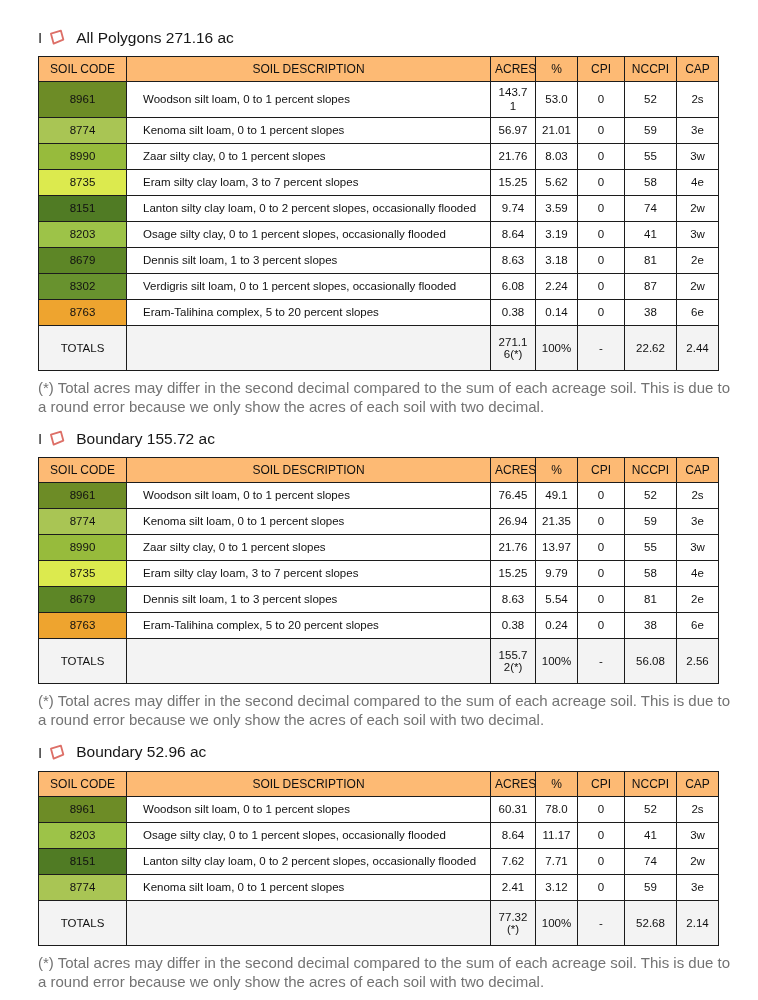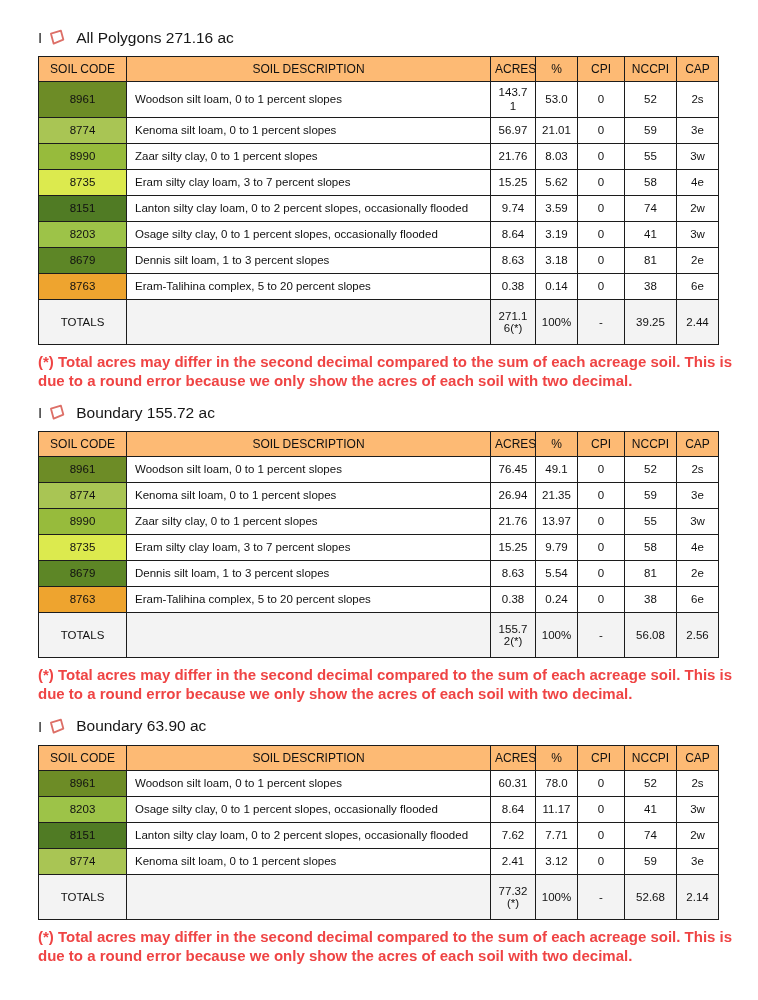--- a/index.html
+++ b/index.html
@@ -67,36 +67,35 @@
   thead th {
     background: #fdba74;
     font-weight: 400;
     font-size: 12px;
     height: 18px;
   }
   tr.data-row { height: 26px; }
   tr.data-row td { line-height: 1.25; }
   td.desc {
     text-align: left;
-    padding-left: 8px;
+    padding-left: 16px;
     padding-right: 6px;
   }
   td.acres { word-break: break-all; padding-left: 5px; padding-right: 5px; }
   tr.totals-row td {
     background: #f3f3f3;
     height: 38px;
   }
   tr.totals-row td.t-label { font-size: 11.5px; margin-top: 42px; }
   .footnote {
     font-size: 15px;
     line-height: 1.28;
     margin: 7px 0 13px 0;
-    color: #ef4444;
+    color: #737373;
     width: 702px;
-    font-weight: bold;
   }
 </style>
 </head>
 <body>
 
 <div class="content">
   <div>
   <section class="section">
     <div class="section-header">
       <span class="prefix">I</span>
@@ -192,38 +191,47 @@
   <tr class="data-row">
     <td class="code" style="background: rgb(93, 134, 38);">8679</td>
     <td class="desc">Dennis silt loam, 1 to 3 percent slopes</td>
     <td class="acres">8.63</td>
     <td class="pct">3.18</td>
     <td class="cpi">0</td>
     <td class="nccpi">81</td>
     <td class="cap">2e</td>
   </tr>
 
+  <tr class="data-row">
+    <td class="code" style="background: rgb(104, 146, 46);">8302</td>
+    <td class="desc">Verdigris silt loam, 0 to 1 percent slopes, occasionally flooded</td>
+    <td class="acres">6.08</td>
+    <td class="pct">2.24</td>
+    <td class="cpi">0</td>
+    <td class="nccpi">87</td>
+    <td class="cap">2w</td>
+  </tr>
 
   <tr class="data-row">
     <td class="code" style="background: rgb(238, 164, 47);">8763</td>
     <td class="desc">Eram-Talihina complex, 5 to 20 percent slopes</td>
     <td class="acres">0.38</td>
     <td class="pct">0.14</td>
     <td class="cpi">0</td>
     <td class="nccpi">38</td>
     <td class="cap">6e</td>
   </tr>
 
   <tr class="totals-row">
     <td class="t-label">TOTALS</td>
     <td class="desc"></td>
     <td class="acres">271.16(*)</td>
     <td class="pct">100%</td>
     <td class="cpi">-</td>
-    <td class="nccpi">39.25</td>
+    <td class="nccpi">22.62</td>
     <td class="cap">2.44</td>
   </tr>
 </tbody>
     </table>
     <p class="footnote">(*) Total acres may differ in the second decimal compared to the sum of each acreage soil. This is due to a round error because we only show the acres of each soil with two decimal.</p>
   </section>
 
   <section class="section">
     <div class="section-header">
       <span class="prefix">I</span>
@@ -331,21 +339,21 @@
   </section>
 
   <section class="section">
     <div class="section-header">
       <span class="prefix">I</span>
       <span class="poly-icon">
         <svg width="19" height="19" viewBox="0 0 24 24" aria-hidden="true">
           <path class="poly-path" d="M5 7.2 L17.6 3.4 L20.6 14.6 L8.4 19.8 Z"></path>
         </svg>
       </span>
-      <h2 class="section-title">Boundary 63.90 ac</h2>
+      <h2 class="section-title">Boundary 52.96 ac</h2>
     </div>
     <table class="soil-table">
       <colgroup>
         <col class="c-code">
             <col class="c-desc">
             <col class="c-acres">
             <col class="c-pct">
             <col class="c-cpi">
             <col class="c-nccpi">
             <col class="c-cap">

